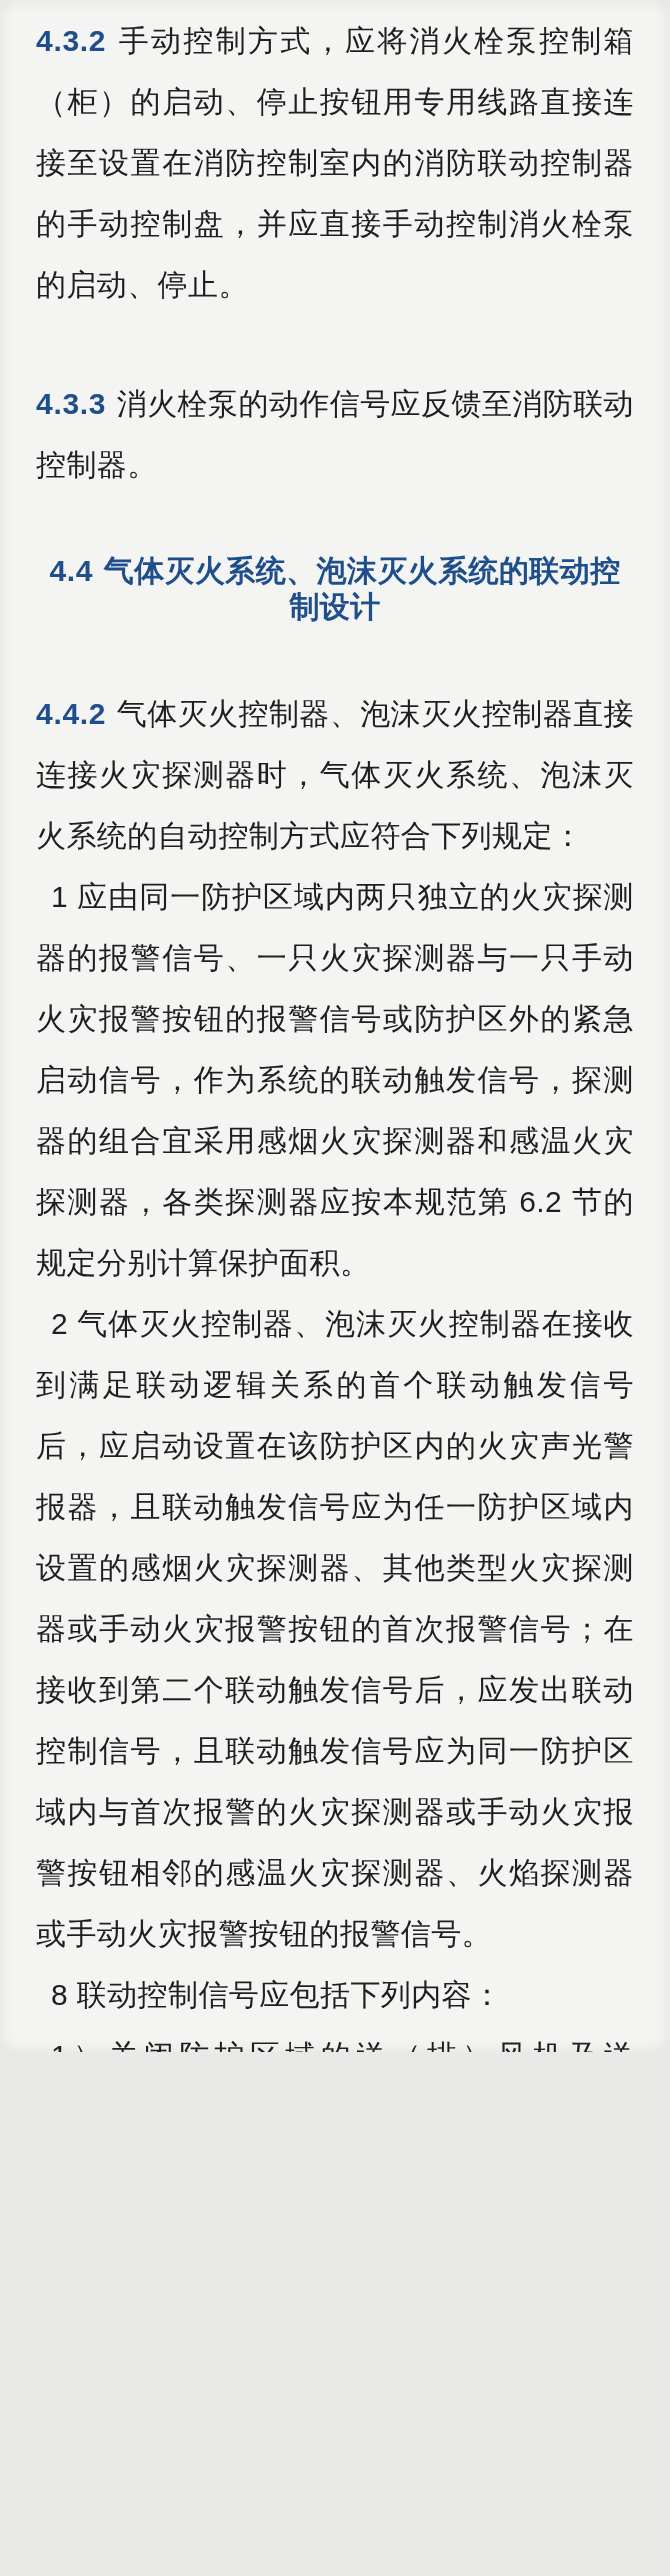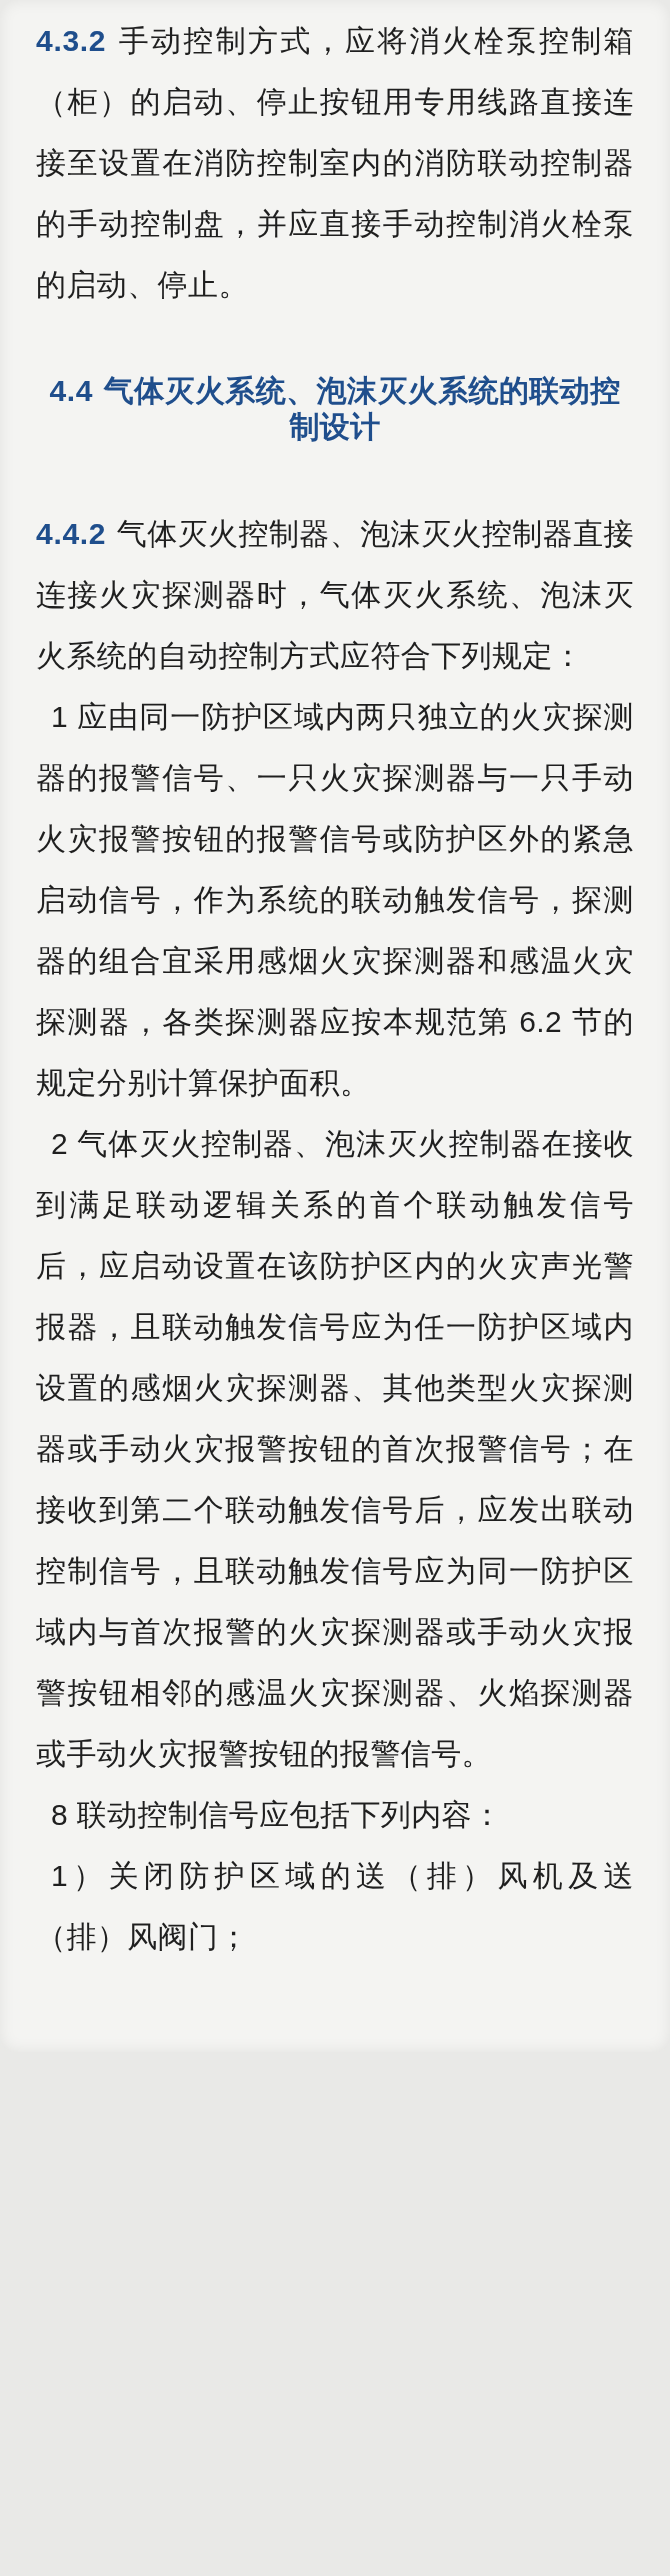--- a/index.html
+++ b/index.html
@@ -47,20 +47,21 @@
     text-align: center;
   }
   .section-heading .num { margin-right: 0.35em; letter-spacing: 0.7px; }
   .item { text-indent: 0.5em; }
 </style>
 </head>
 <body>
 
 <main class="page" id="doc-root">
     <p class="clause"><span class="num">4.3.2</span><span>手动控制方式，应将消火栓泵控制箱（柜）的启动、停止按钮用专用线路直接连接至设置在消防控制室内的消防联动控制器的手动控制盘，并应直接手动控制消火栓泵的启动、停止。</span></p>
+    <p class="clause block-gap"><span class="num">4.3.3</span><span>消火栓泵的动作信号应反馈至消防联动控制器。</span></p>
     <h2 class="section-heading block-gap"><span class="num">4.4</span><span>气体灭火系统、泡沫灭火系统的联动控制设计</span></h2>
     <p class="clause block-gap"><span class="num">4.4.2</span><span>气体灭火控制器、泡沫灭火控制器直接连接火灾探测器时，气体灭火系统、泡沫灭火系统的自动控制方式应符合下列规定：</span></p>
     <p class="item"><span>1 应由同一防护区域内两只独立的火灾探测器的报警信号、一只火灾探测器与一只手动火灾报警按钮的报警信号或防护区外的紧急启动信号，作为系统的联动触发信号，探测器的组合宜采用感烟火灾探测器和感温火灾探测器，各类探测器应按本规范第 6.2 节的规定分别计算保护面积。</span></p>
     <p class="item"><span>2 气体灭火控制器、泡沫灭火控制器在接收到满足联动逻辑关系的首个联动触发信号后，应启动设置在该防护区内的火灾声光警报器，且联动触发信号应为任一防护区域内设置的感烟火灾探测器、其他类型火灾探测器或手动火灾报警按钮的首次报警信号；在接收到第二个联动触发信号后，应发出联动控制信号，且联动触发信号应为同一防护区域内与首次报警的火灾探测器或手动火灾报警按钮相邻的感温火灾探测器、火焰探测器或手动火灾报警按钮的报警信号。</span></p>
     <p class="item"><span>8 联动控制信号应包括下列内容：</span></p>
     <p class="item"><span>1）关闭防护区域的送（排）风机及送（排）风阀门；</span></p>
     <p class="item"></p>
   </main>
 
 

